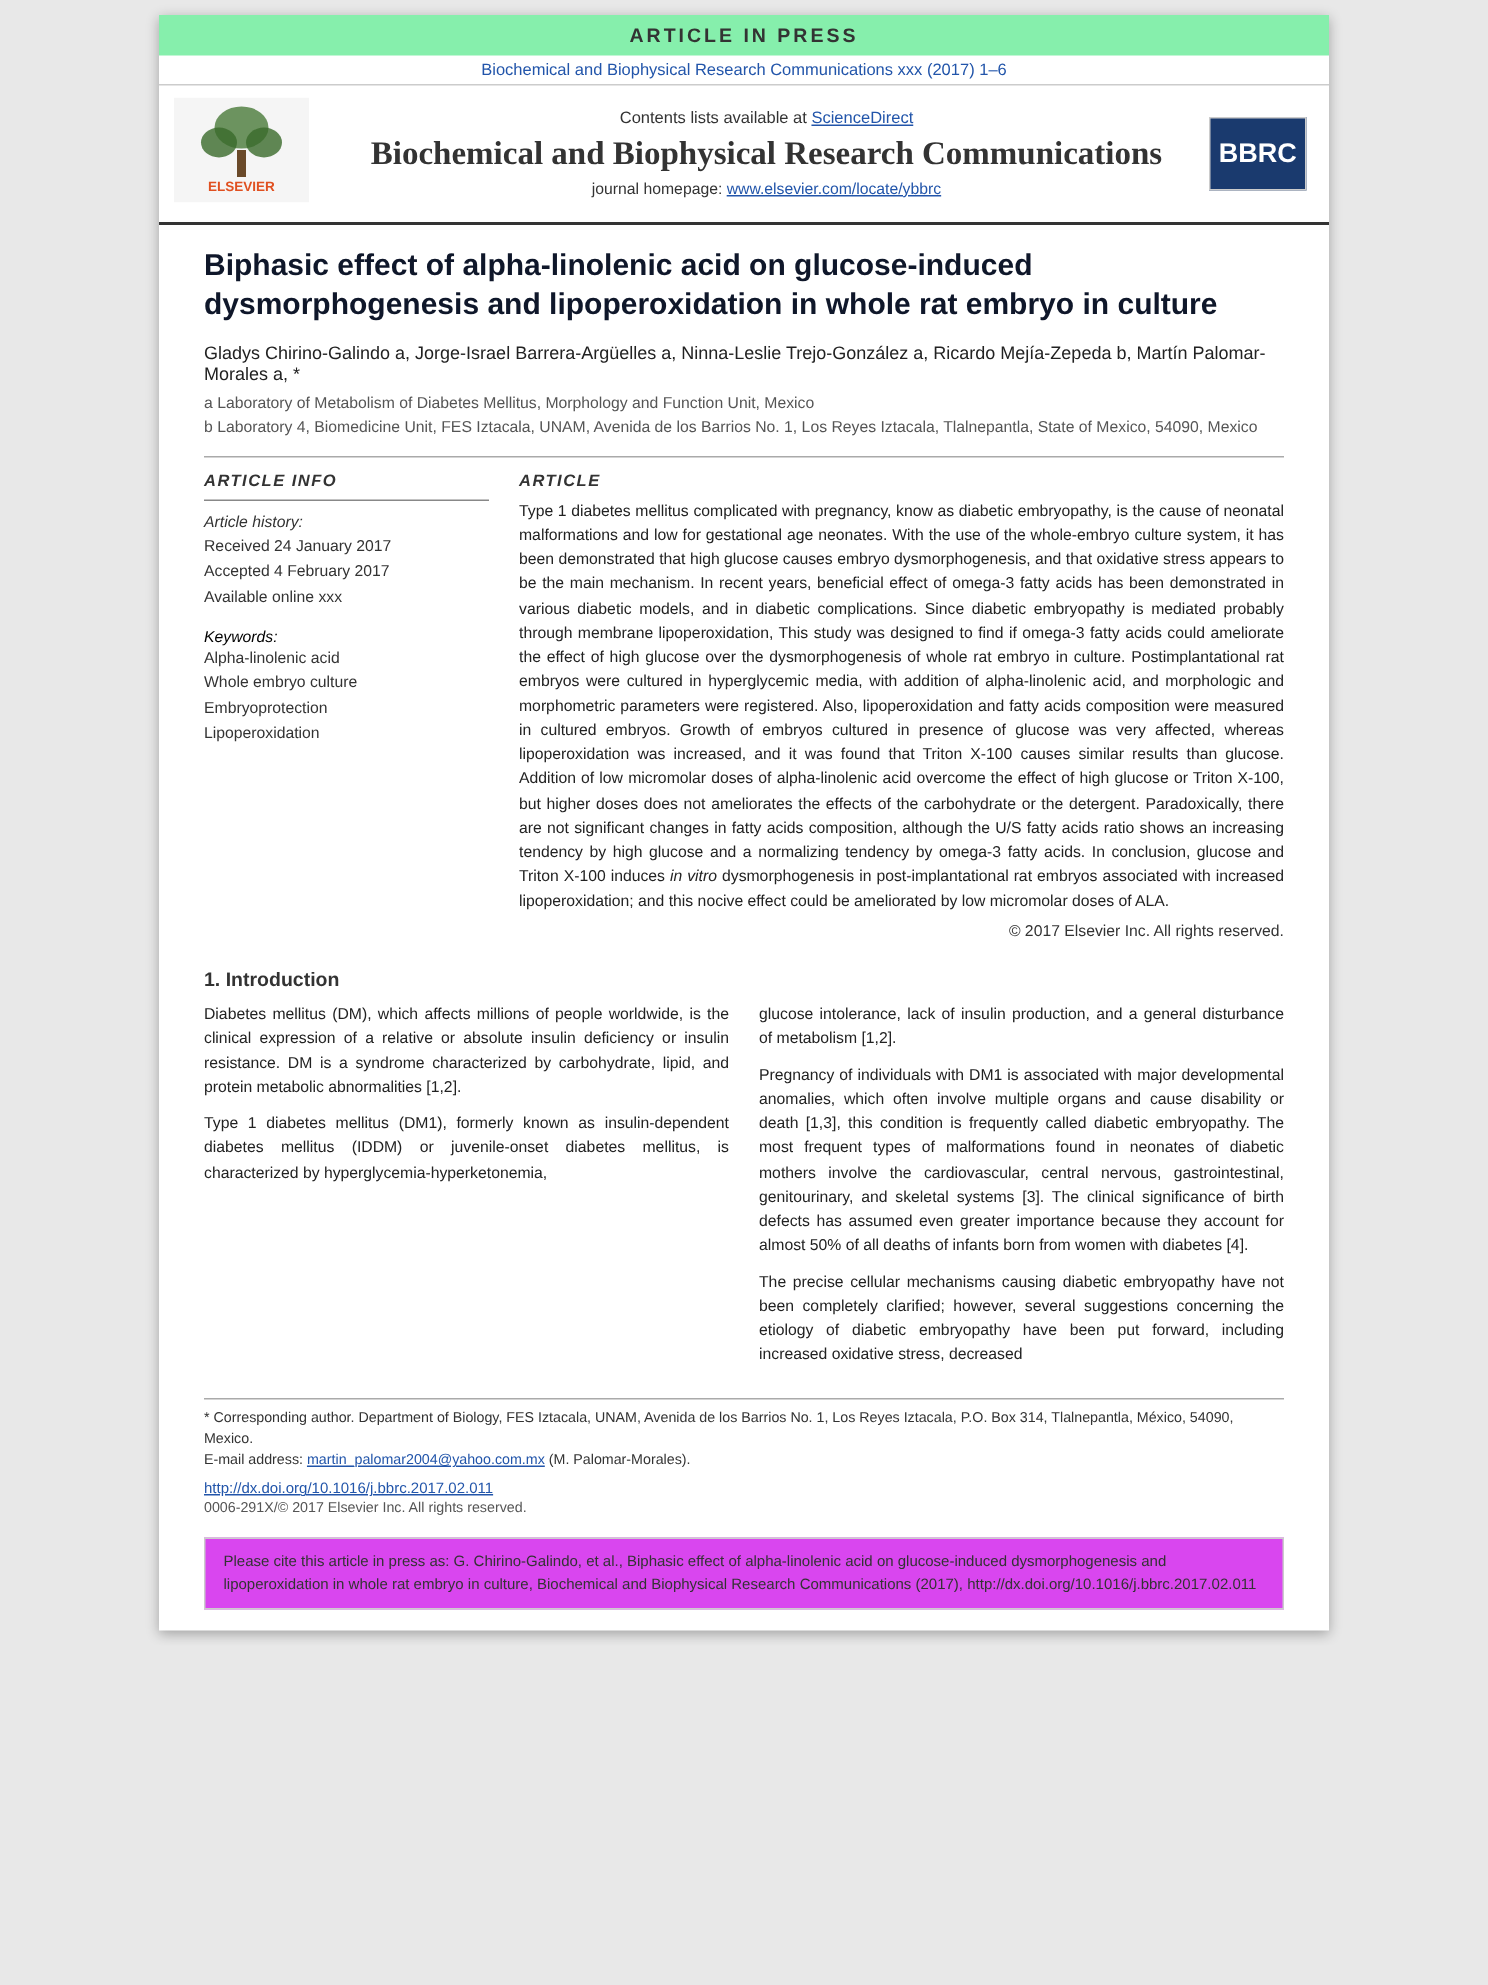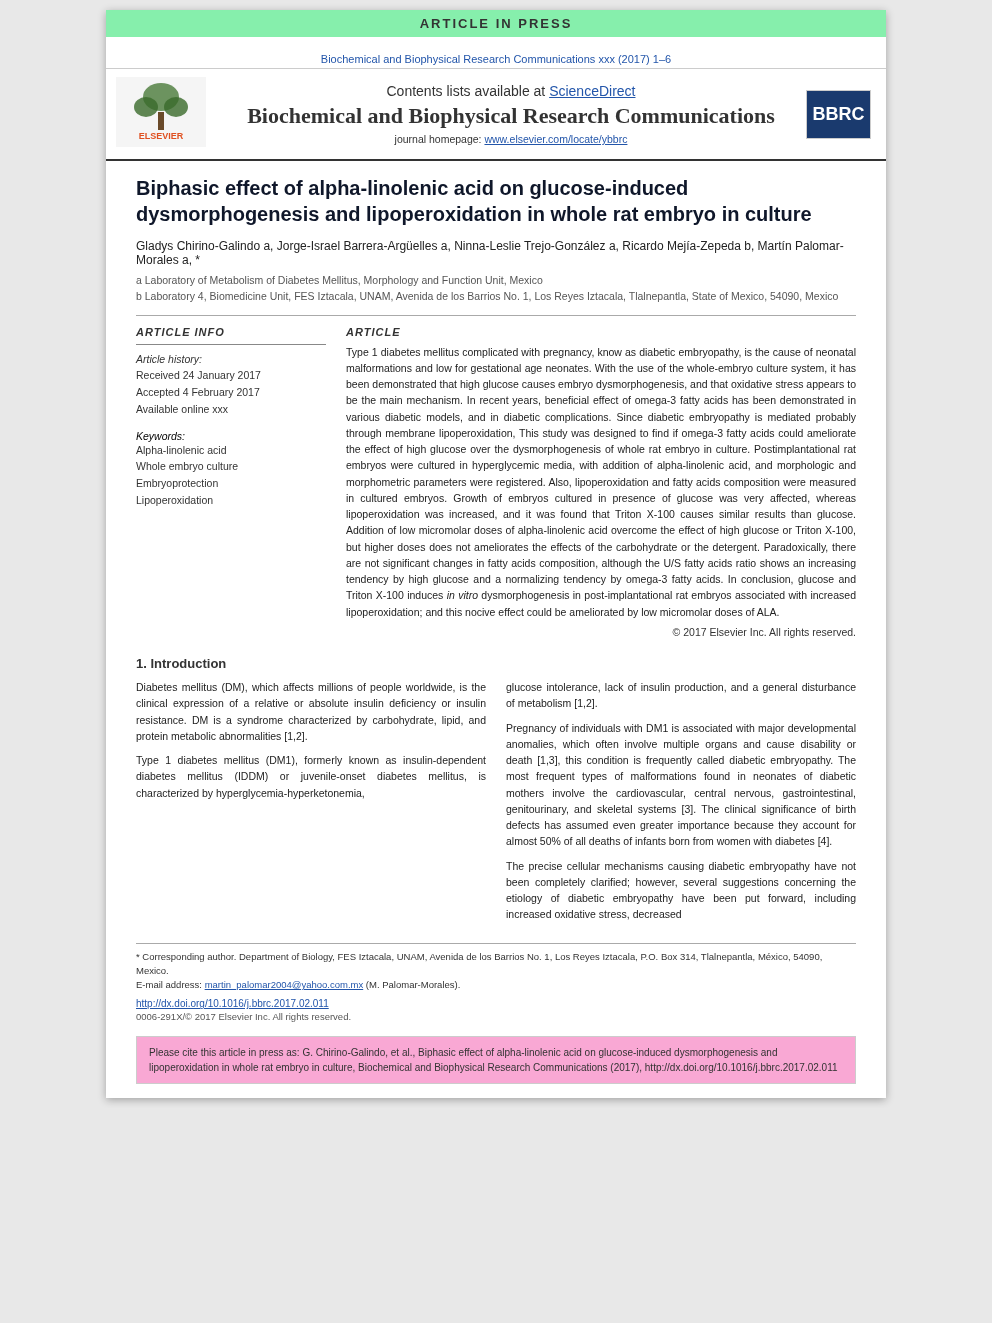--- a/index.html
+++ b/index.html
@@ -24,21 +24,21 @@
       font-family: Arial, sans-serif;
       font-weight: bold;
       letter-spacing: 2px;
       color: #333;
     }
     
     .journal-ref {
       text-align: center;
       font-size: 11px;
       color: #2255aa;
-      padding: 16px 0 3px 0;
+      padding: 4px 0 3px 0;
       font-family: Arial, sans-serif;
       border-bottom: 1px solid #ccc;
     }
     
     .journal-header {
       display: flex;
       align-items: center;
       padding: 8px 10px;
       border-bottom: 2px solid #333;
     }
@@ -49,21 +49,21 @@
     .elsevier-logo {
       width: 90px;
       height: 70px;
     }
     .journal-header-center {
       flex: 1;
       text-align: center;
       padding: 0 10px;
     }
     .contents-line {
-      font-size: 14px;
+      font-size: 11px;
       color: #333;
       font-family: Arial, sans-serif;
       margin-bottom: 4px;
     }
     .contents-line a {
       color: #2255aa;
     }
     .journal-title-header {
       font-size: 22px;
       font-weight: bold;
@@ -255,21 +255,21 @@
     }
     .issn-line {
       font-size: 9.5px;
       color: #555;
       margin-top: 2px;
       font-family: Arial, sans-serif;
     }
 
     
     .citation-box {
-      background: #f9a8d4;
+      background: #d946ef;
       border: 1px solid #ccc;
       padding: 8px 12px;
       margin-top: 14px;
       font-size: 10px;
       color: #333;
       line-height: 1.5;
       font-family: Arial, sans-serif;
     }
   </style>
 </head>

